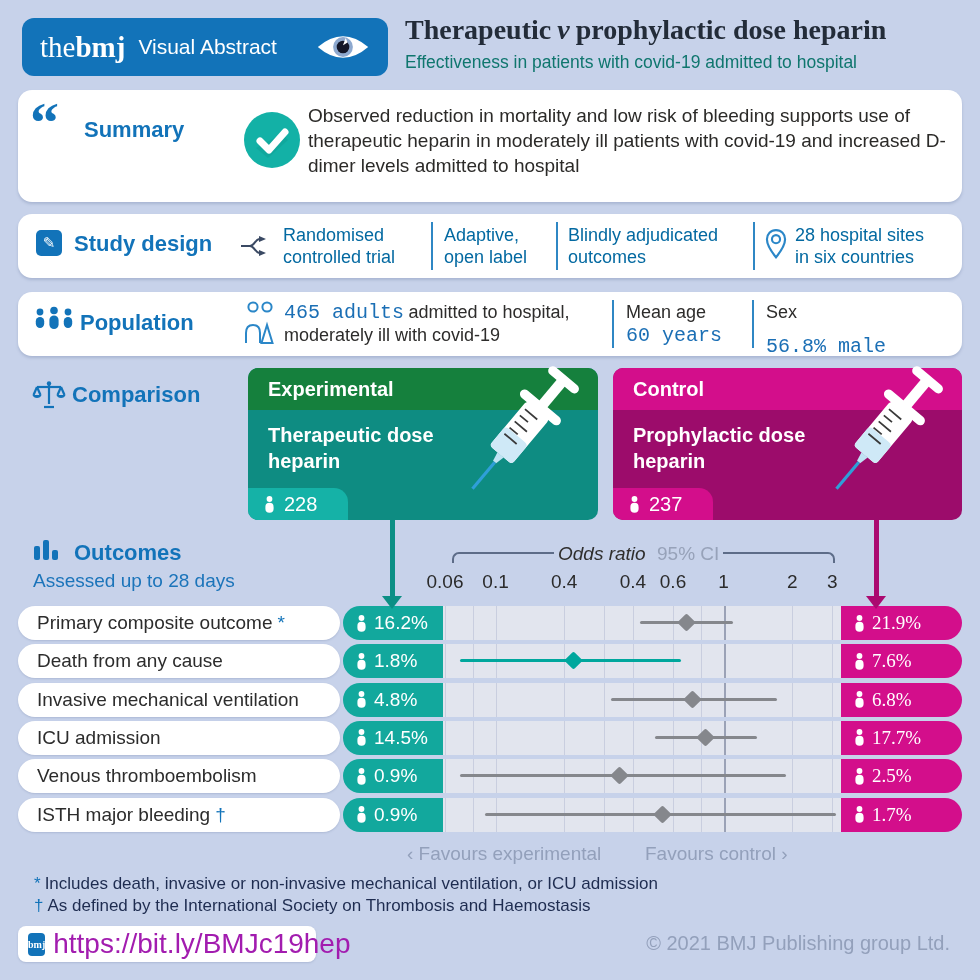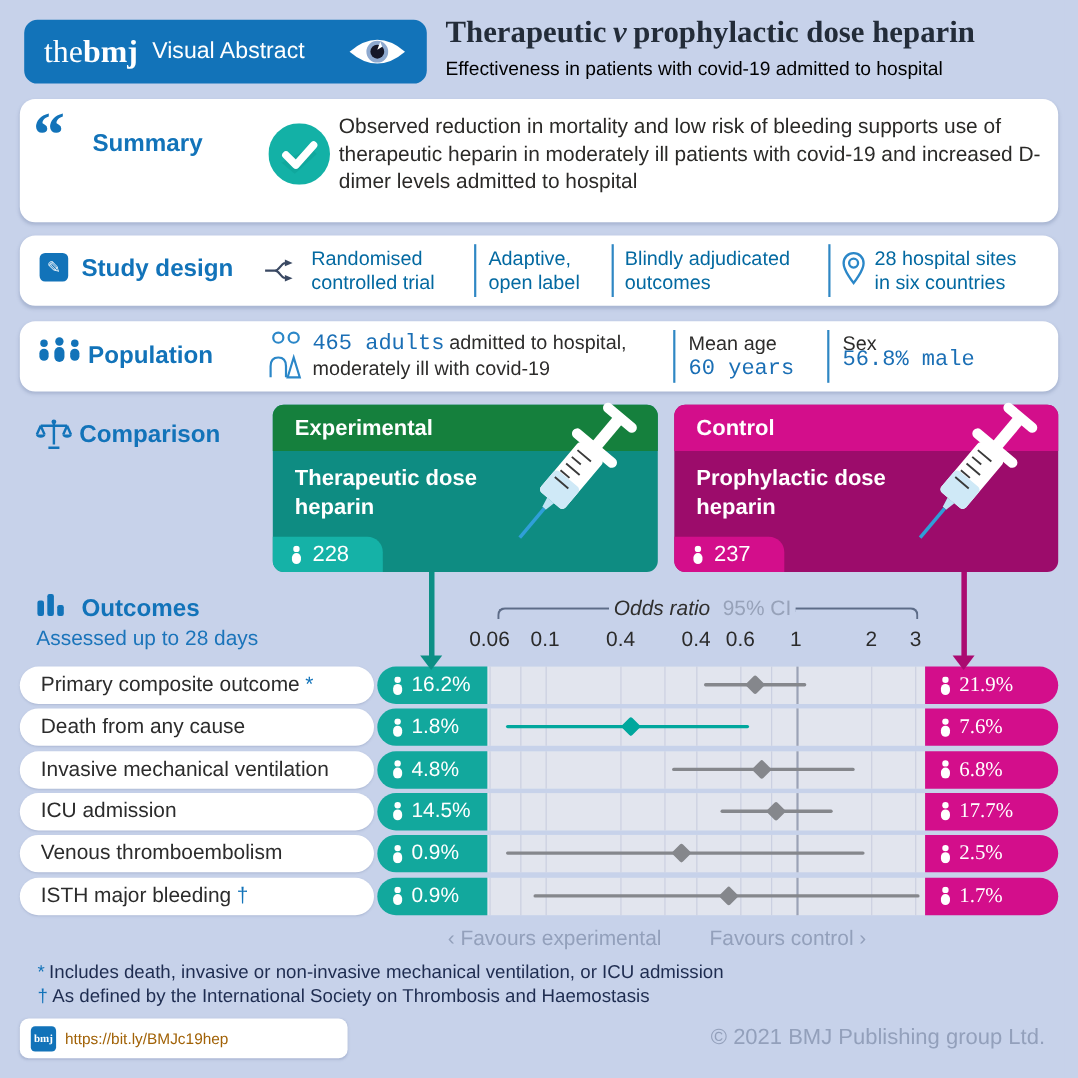--- a/index.html
+++ b/index.html
@@ -12,21 +12,21 @@
   .bluserif{font-family:Liberation Mono, monospace;color:#1b6fb5;font-size:20px;}
 
   
   #brandbar{left:22px;top:18px;width:366px;height:58px;background:#1273b9;border-radius:12px;display:flex;align-items:center;padding:0 18px;box-sizing:border-box;}
   .brand-the{font-family:"Liberation Serif",serif;color:#fff;font-size:29px;}
   .brand-bmj{font-family:"Liberation Serif",serif;color:#fff;font-weight:700;font-size:29px;}
   .brand-suffix{color:#fff;font-size:21px;margin-left:13px;}
   #titleblock{left:405px;top:14px;}
   #main-title{font-family:"Liberation Serif",serif;font-weight:700;font-size:28px;color:#232c39;margin:0;white-space:nowrap;}
   .titlev{font-style:italic;margin:0 6px;}
-  #subtitle{font-size:17.5px;color:#000000;margin-top:6px;white-space:nowrap;}
+  #subtitle{font-size:17.5px;color:#0f766e;margin-top:6px;white-space:nowrap;}
 
   
   #summary-card{top:90px;height:112px;}
   #quote-icon{left:30px;top:100px;font-family:"Liberation Serif",serif;font-weight:700;font-size:58px;line-height:.8;color:#1273b9;}
   #summary-label{left:84px;top:117px;}
   #check-circle{left:244px;top:112px;}
   #summary-text{left:308px;top:103px;width:638px;font-size:19px;line-height:25px;color:#2b2a28;}
 
   
   #study-card{top:214px;height:64px;}
@@ -93,21 +93,21 @@
   .odia{position:absolute;top:10px;width:13px;height:13px;transform:rotate(45deg);border-radius:2px;}
 
   
   .favours{position:absolute;top:843px;font-size:19px;color:#93a0bb;white-space:nowrap;}
   #favours-left{left:407px;}
   #favours-right{left:645px;}
   .footnote{position:absolute;left:34px;font-size:17px;color:#1e2c50;white-space:nowrap;}
   .fmark{color:#1273b9;margin-right:4px;}
   #footer-pill{left:18px;top:926px;width:298px;height:36px;background:#fff;border-radius:8px;display:flex;align-items:center;gap:8px;padding-left:10px;box-sizing:border-box;box-shadow:0 1px 2px rgba(94,110,150,.25);}
   #bmj-mini{width:23px;height:23px;background:#1273b9;border-radius:4px;color:#fff;font-family:"Liberation Serif",serif;font-weight:700;font-size:10px;display:flex;align-items:center;justify-content:center;}
-  #footer-url{font-size:14px;color:#a16207;text-decoration:none;}
+  #footer-url{font-size:28px;color:#a21caf;text-decoration:none;}
   #copyright{position:absolute;right:18px;top:932px;font-size:20px;color:#93a0bb;}
 </style>
 </head>
 <body>
 
 <div id="page">
 
   <div id="brandbar" class="abs">
     <span class="brand-the">the</span>
       <span class="brand-bmj">bmj</span>
@@ -189,21 +189,21 @@
   <div class="abs" style="left:284px;top:301px;white-space:nowrap;">
     <span class="bluserif">465 adults</span>
     <span class="pop-small">admitted to hospital,</span>
   </div>
   <div class="abs pop-small" style="left:284px;top:325px;">moderately ill with covid-19</div>
   <div class="divider pop-div1"></div>
   <div class="abs pop-small" style="left:626px;top:302px;">Mean age</div>
   <div class="abs bluserif" style="left:626px;top:324px;">60 years</div>
   <div class="divider pop-div2"></div>
   <div class="abs pop-small" style="left:766px;top:302px;">Sex</div>
-  <div class="abs bluserif" style="left:766px;top:316px;">56.8% male</div>
+  <div class="abs bluserif" style="left:766px;top:335px;">56.8% male</div>
 
   <svg class="abs" width="34" height="30" viewBox="0 0 34 30" style="left:32px;top:380px;">
     <g stroke="#1273b9" stroke-width="2.2" fill="none">
       <path d="M17 4 V24"></path>
         <path d="M5 7 H29"></path>
       <path d="M5 7 L1.5 15 M5 7 L8.5 15"></path>
         <path d="M29 7 L25.5 15 M29 7 L32.5 15"></path>
       <path d="M12 27 H22"></path>
     </g>
     <circle cx="17" cy="3.5" r="2.2" fill="#1273b9"></circle>

